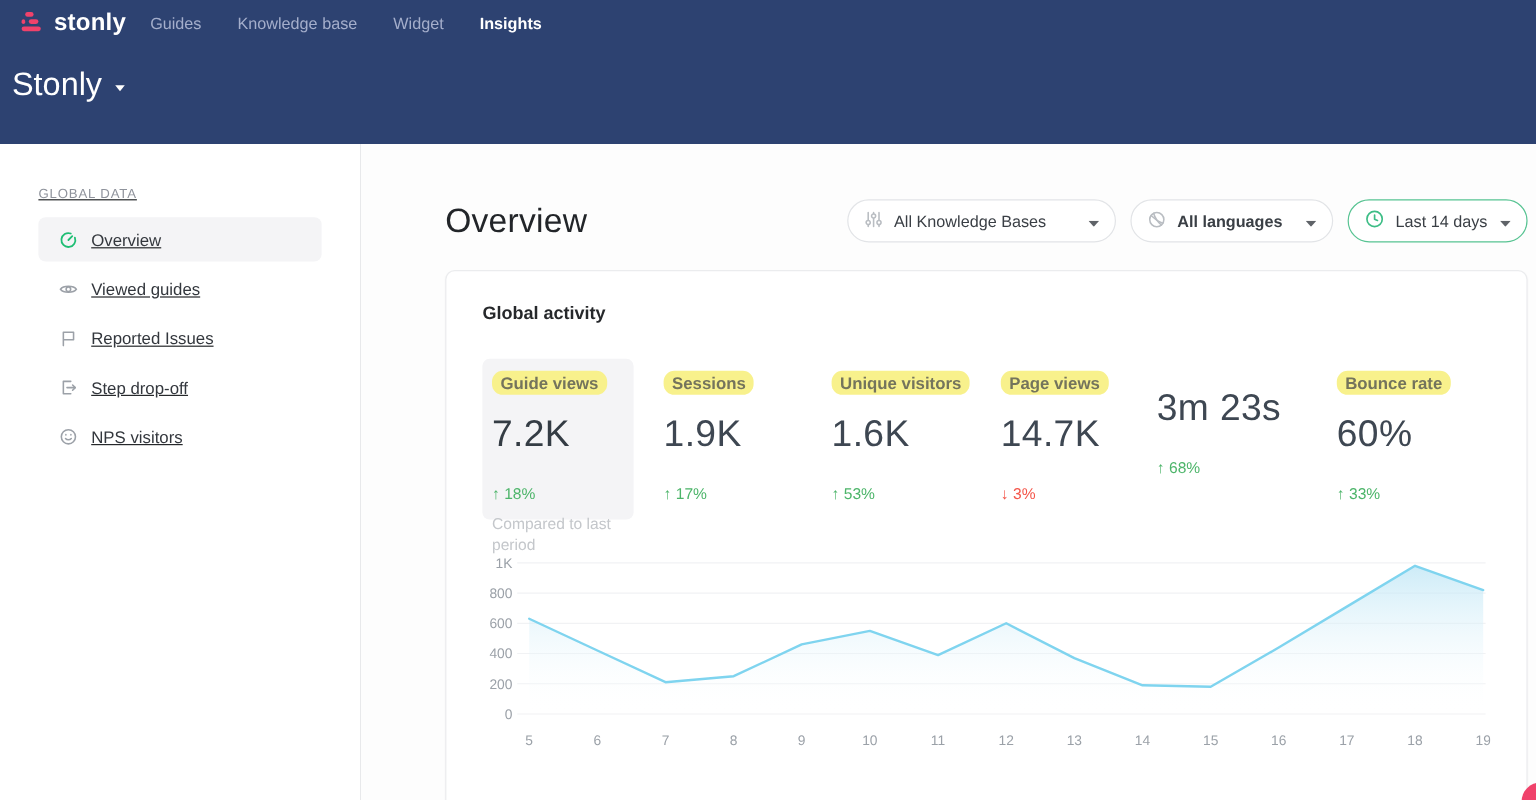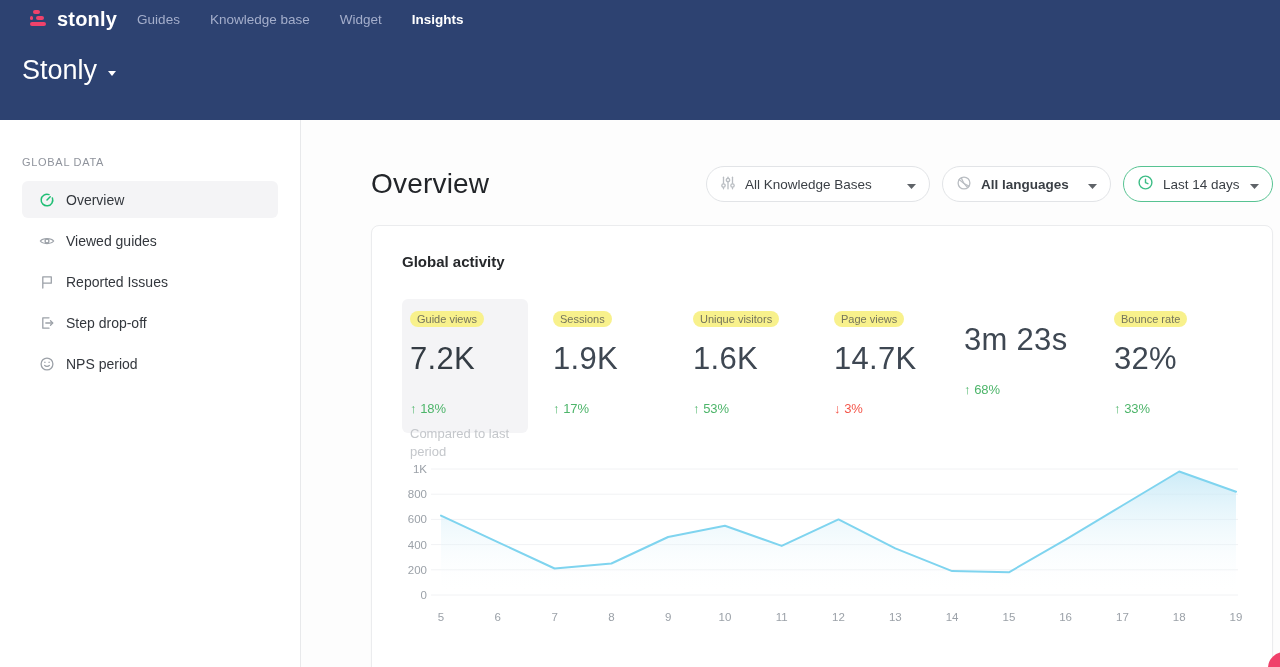--- a/index.html
+++ b/index.html
@@ -2,39 +2,39 @@
 <html><head>
 <meta charset="utf-8">
 <style>
   * { box-sizing: border-box; }
   html,body { margin:0; padding:0; }
   body {
     width:1280px; height:667px; overflow:hidden; position:relative;
     font-family:"Liberation Sans", sans-serif; background:#fff; color:#26282B;
   }
   
-  header { height:120px; background:#2D4271; color:#fff; padding:0 22px; }
+  header { height:120px; background:#2D4271; color:#fff; padding:0 10px; }
   .nav-row { display:flex; align-items:center; height:38px; padding-left:6px; }
   .brand { display:flex; align-items:center; gap:8px; cursor:pointer; }
   .logo-mark { position:relative; width:21px; height:22px; display:inline-block; }
   .lb { position:absolute; height:3.8px; border-radius:2.2px; background:#F0426B; }
   .lb1 { top:2px; left:4.5px; width:7.5px; }
   .lb2a { top:8.2px; left:1.5px; width:3.8px; }
   .lb2b { top:8.2px; left:7.6px; width:8.2px; }
   .lb3 { top:14.4px; left:1.5px; width:16px; }
   .logo-text { font-size:20px; font-weight:700; letter-spacing:.2px; color:#fff; }
   nav { display:flex; gap:30px; margin-left:20px; }
   .nav-item { font-size:13.5px; font-weight:500; color:#A4AECB; text-decoration:none; cursor:pointer; }
   .nav-item.active { color:#fff; font-weight:700; }
   .workspace-row { display:flex; align-items:center; gap:11px; margin-top:17px; cursor:pointer; width:max-content; }
   .workspace-name { font-size:27px; font-weight:400; color:#fff; }
   .ws-caret { width:0; height:0; border-left:4.5px solid transparent; border-right:4.5px solid transparent; border-top:5.5px solid #fff; margin-top:5px; }
   
   .body-wrap { display:flex; height:547px; }
-  aside { width:301px; flex:0 0 301px; border-right:1px solid #E8E9EB; padding:36px 22px 0; background:#fff; }
+  aside { width:301px; flex:0 0 301px; border-right:1px solid #E8E9EB; padding:36px 32px 0; background:#fff;text-decoration:underline; }
   .section-label { font-size:11px; letter-spacing:.7px; color:#8F939C; font-weight:500; margin:0 0 13px 0; }
   .side-list { list-style:none; margin:0; padding:0; }
   .side-item { display:flex; align-items:center; gap:11px; height:37px; padding:0 17px; border-radius:6px; margin-bottom:4px; font-size:14px; color:#33373D; cursor:pointer; }
   .side-item.active { background:#F4F4F6; }
   .side-item .icon { width:16px; height:16px; display:inline-flex; }
   main { flex:1; padding:46px 9px 0 70px; background:#FDFDFD; }
   .page-head { display:flex; align-items:center; justify-content:space-between; margin-bottom:23px; }
   h1 { margin:0; font-size:28px; font-weight:500; color:#222529; letter-spacing:.2px; }
   .filters { display:flex; gap:12px; }
   .filter-btn { display:flex; align-items:center; gap:9px; height:36px; padding:0 13px; background:#fff;
@@ -43,22 +43,22 @@
   .filter-btn.date { width:150px; border:1px solid #57C392; }
   .dd-caret { margin-left:auto; }
   
   .card { background:#fff; border:1px solid #EBECEE; border-radius:8px; box-shadow:0 1px 2px rgba(0,0,0,.03);
     padding:27px 30px 10px; height:476px; overflow:hidden; }
   .card h2 { margin:0 0 29px; font-size:15px; font-weight:700; color:#26282B; }
   .metrics { display:flex; height:134px; }
   .metric { padding-top:10px; }
   .metric.selected { background:#F4F4F6; border-radius:6px; padding:10px 8px 0; }
   .metric-label-wrap { display:block; }
-  .metric-label { display:inline; background:#F8F18C; border-radius:9px; padding:2px 7px; font-size:11px;
-    color:#74745C; line-height:1.55; -webkit-box-decoration-break:clone; box-decoration-break:clone; }
+  .metric-label { display:inline; background:#F8F18C; border-radius:9px; padding:2px 7px; font-size:14px;
+    color:#74745C; line-height:1.55; -webkit-box-decoration-break:clone; box-decoration-break:clone;font-weight:bold; }
   .metric-value { font-size:31px; color:#3E4752; margin-top:13px; letter-spacing:.3px; }
   .metric.selected .metric-value { color:#343C44; }
   .metric-delta { font-size:13px; margin-top:24px; font-weight:500; }
   .metric-delta.up { color:#4DB56A; } .metric-delta.down { color:#F4564A; }
   .metric-note { font-size:13px; color:#C4C7CB; margin-top:9px; line-height:1.35; width:108px; }
   .chart-box { margin-top:24px; }
   .chat-bubble { position:absolute; width:32px; height:32px; border-radius:50%; background:#F0426B; right:-20px; bottom:-17px; }
 </style>
 </head>
 <body>
@@ -128,21 +128,21 @@
           <span>Step drop-off</span>
         </li>
         <li class="side-item">
           <span class="icon">
             <svg width="16" height="16" viewBox="0 0 16 16" fill="none" stroke="#9CA1A8" stroke-width="1.3" stroke-linecap="round">
               <circle cx="8" cy="8" r="5.9"></circle>
               <path d="M5.9 6.2v.2M10.1 6.2v.2"></path>
               <path d="M5.6 9.4c1.2 1.4 3.6 1.4 4.8 0"></path>
             </svg>
           </span>
-          <span>NPS period</span>
+          <span>NPS visitors</span>
         </li>
       </ul>
   </aside>
 
   <main>
     <div class="page-head">
       <h1>Overview</h1>
       <div class="filters">
         <button class="filter-btn w-kb">
           <span class="icon">
@@ -217,21 +217,21 @@
             <span class="metric-label-wrap"><span class="metric-label">Page views</span></span>
             <div class="metric-value">14.7K</div>
             <div class="metric-delta down"><span>↓ </span>3%</div>
           </div>
           <div class="metric" style="width: 150px;">
             <div class="metric-value">3m 23s</div>
             <div class="metric-delta up"><span>↑ </span>68%</div>
           </div>
           <div class="metric">
             <span class="metric-label-wrap"><span class="metric-label">Bounce rate</span></span>
-            <div class="metric-value">32%</div>
+            <div class="metric-value">60%</div>
             <div class="metric-delta up"><span>↑ </span>33%</div>
           </div>
         </div>
       <div class="chart-box" id="chart"><svg width="840" height="180" viewBox="0 0 840 180" font-family="Liberation Sans, sans-serif">
             <defs>
               <linearGradient id="areaGrad" x1="0" y1="0" x2="0" y2="1">
                 <stop offset="0" stop-color="#BCE5F5" stop-opacity="0.75"></stop>
                 <stop offset="1" stop-color="#FFFFFF" stop-opacity="0"></stop>
               </linearGradient>
             </defs>

